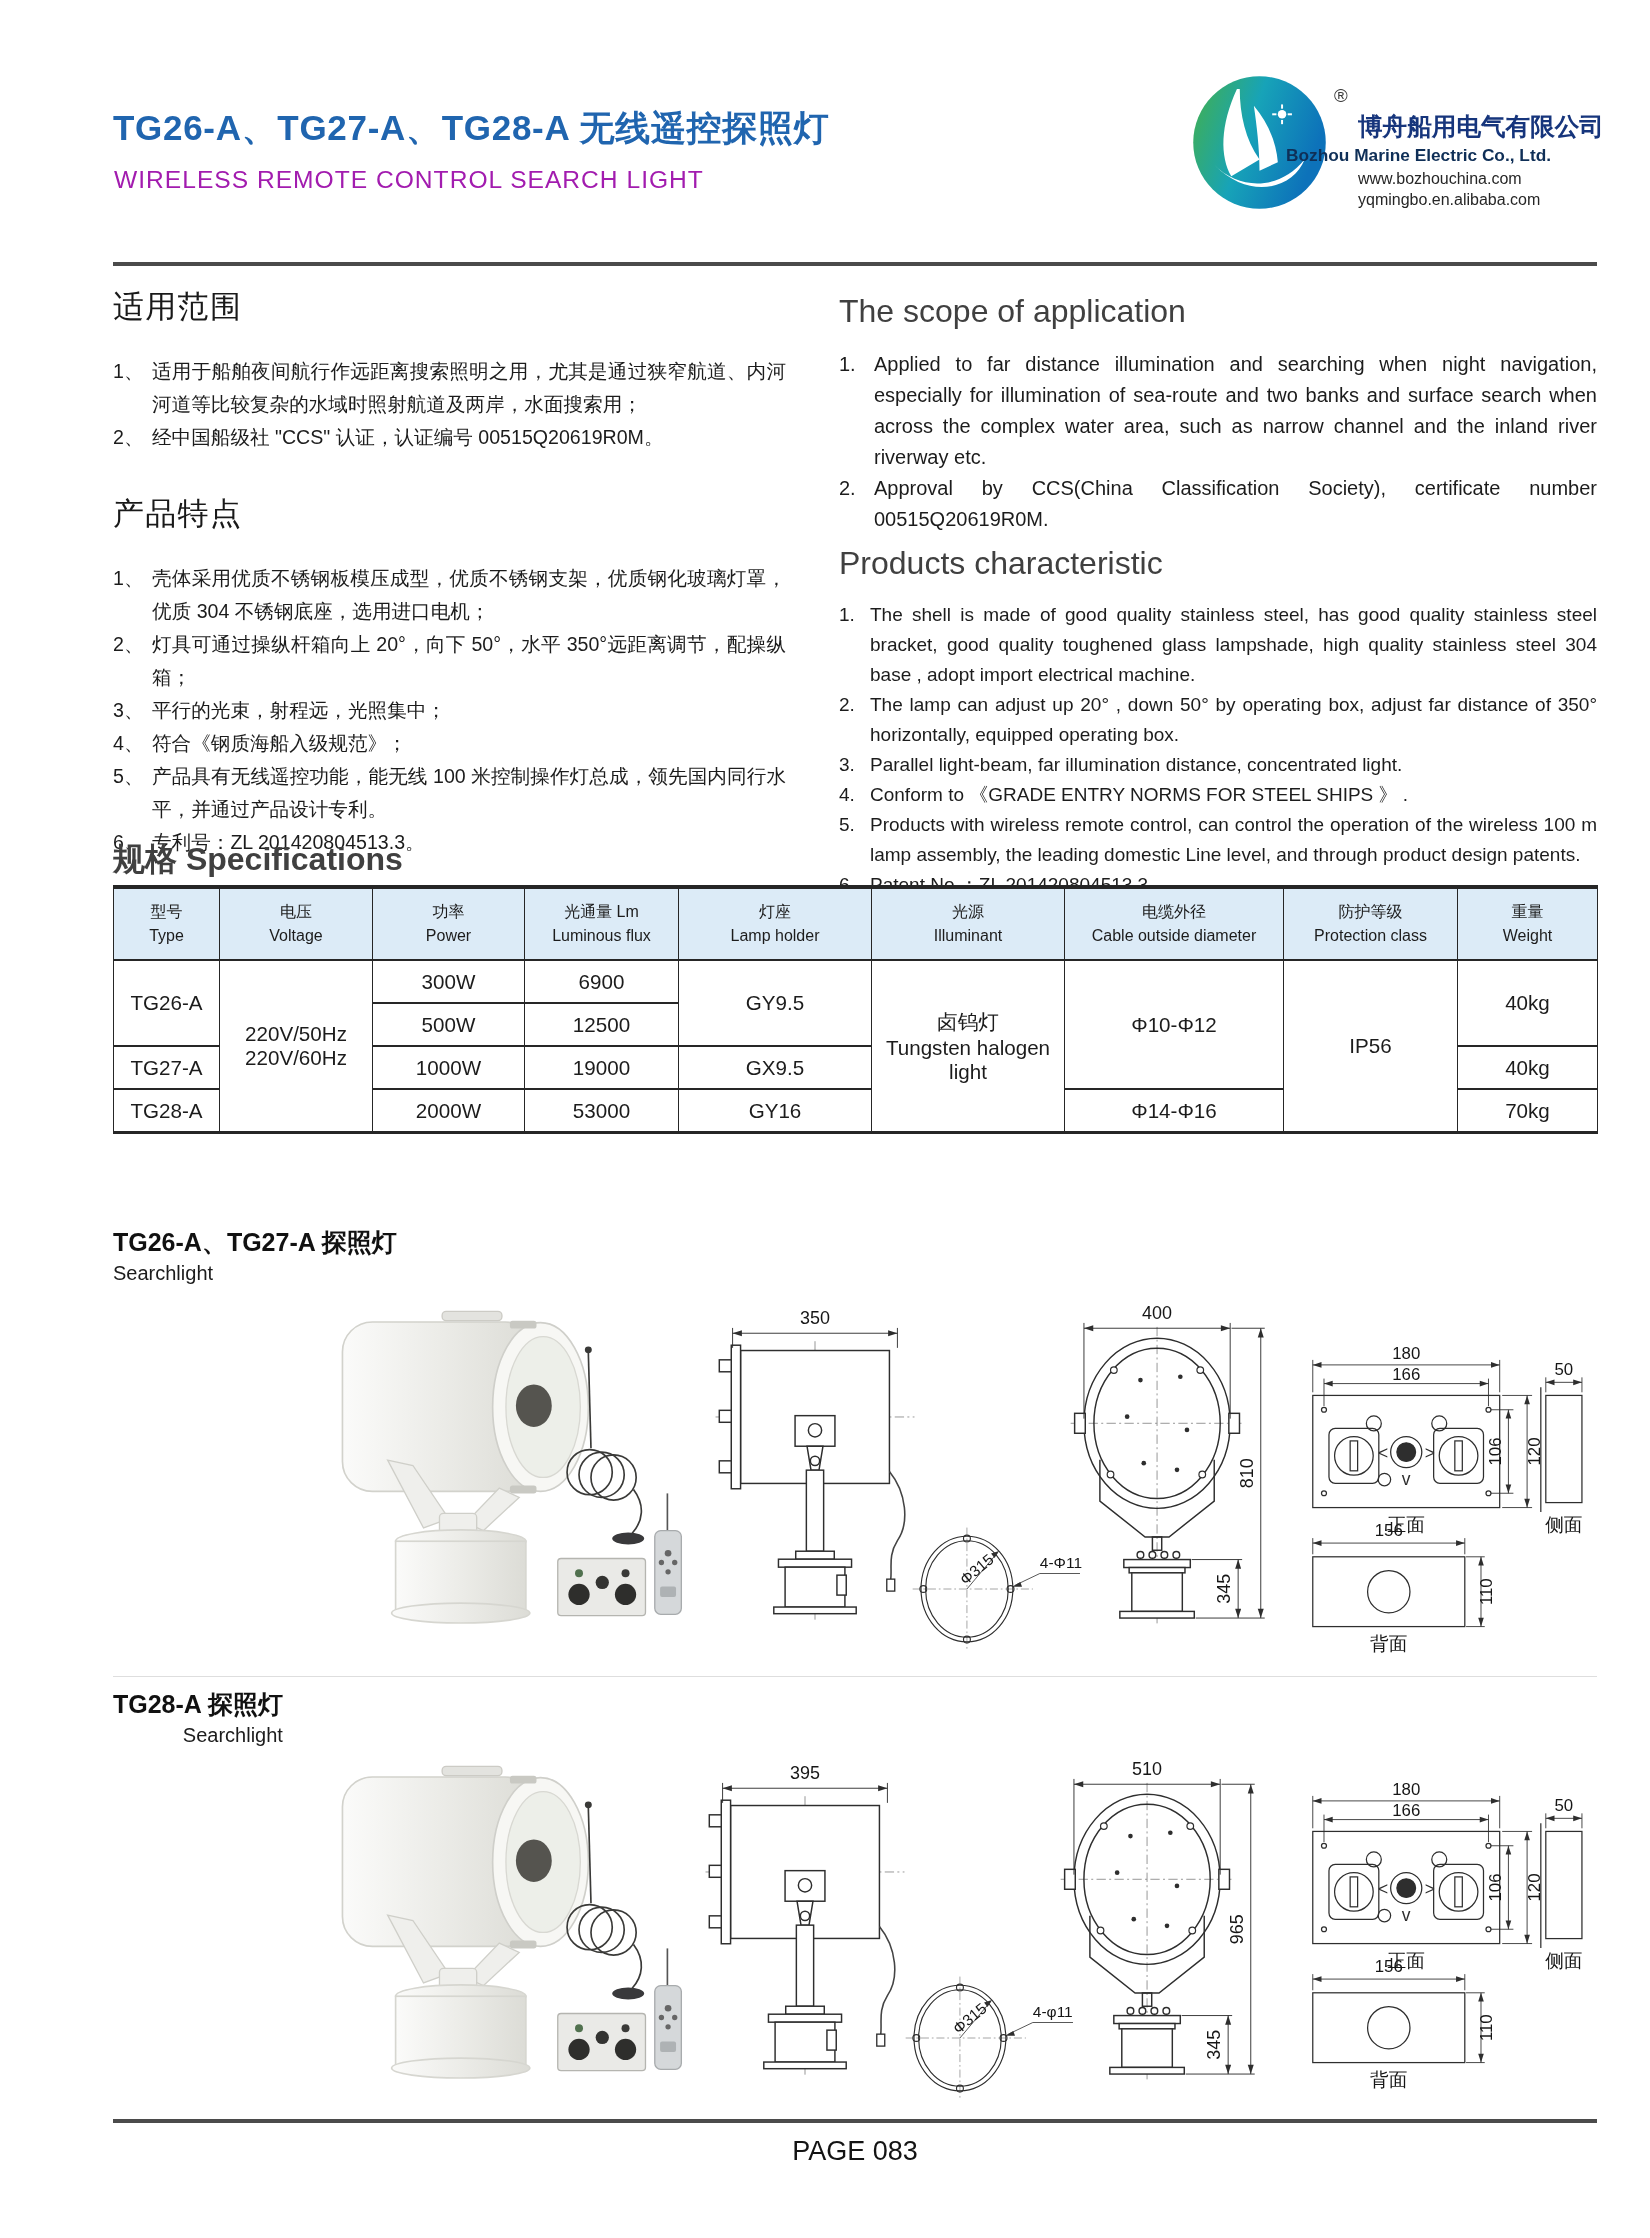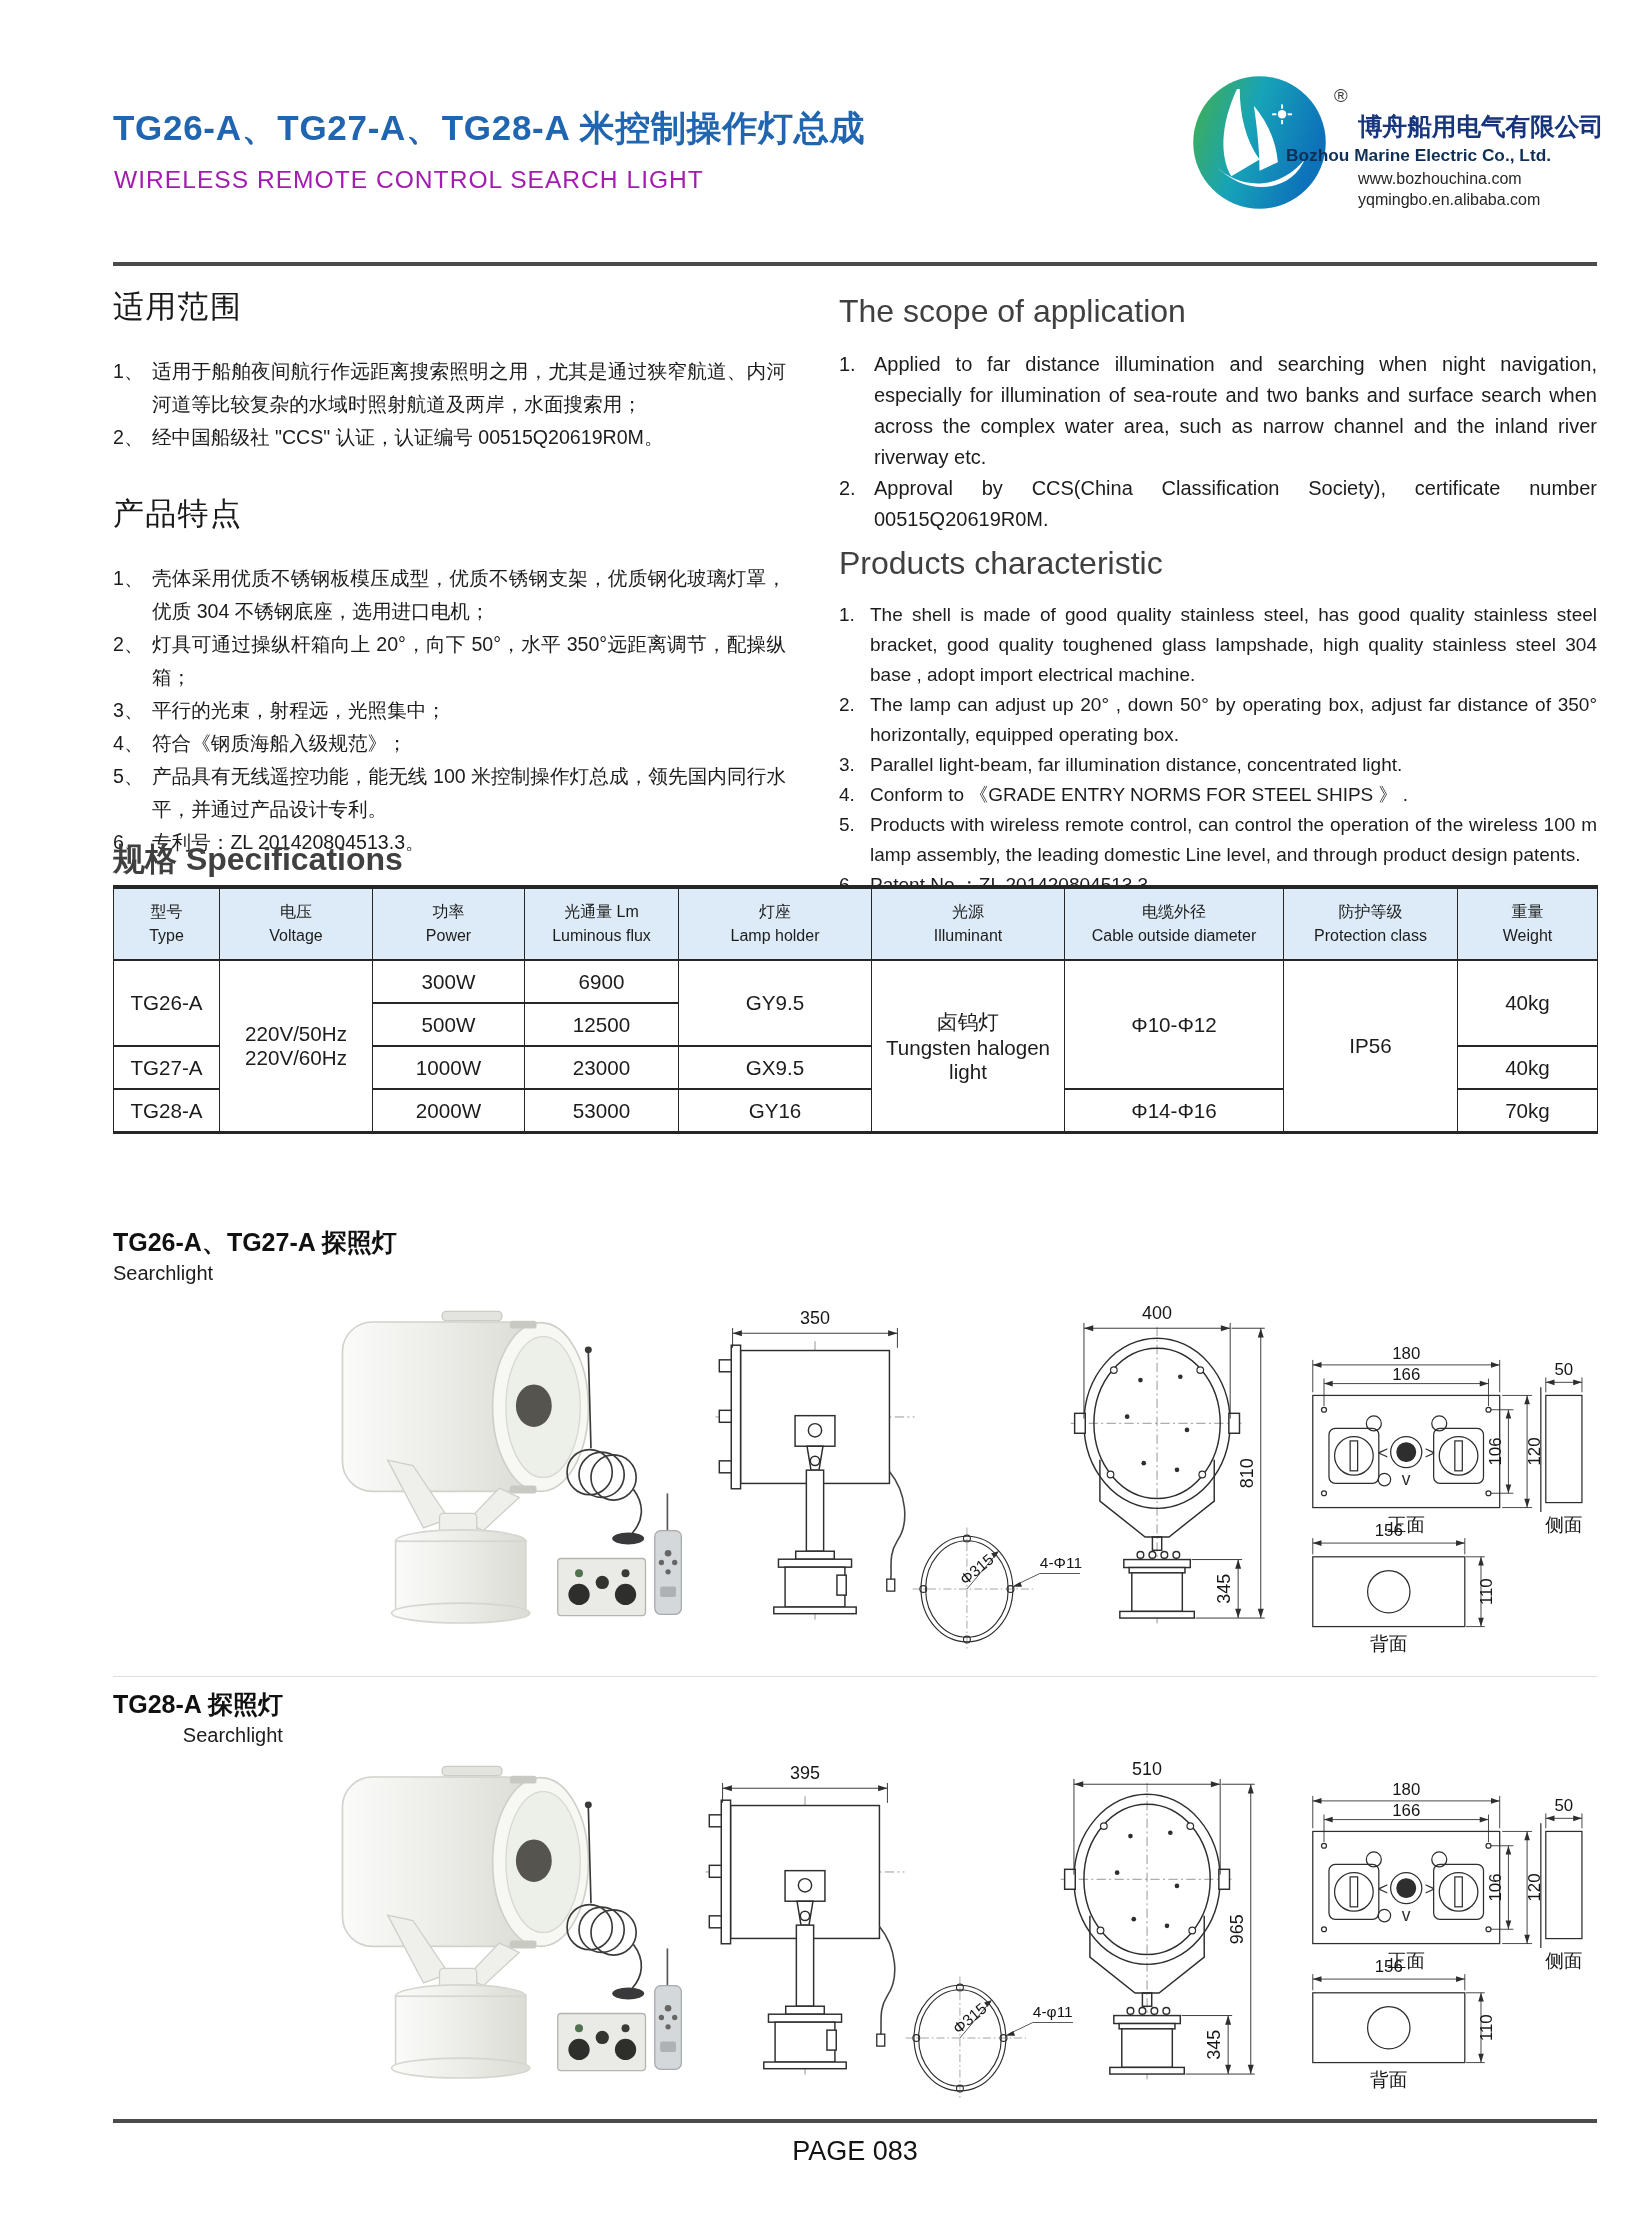--- a/index.html
+++ b/index.html
@@ -280,21 +280,21 @@
           <polygon points="274,342 260,337.5 260,346.5"></polygon>
         <polygon points="300,364 295.5,378 304.5,378"></polygon>
           <polygon points="300,476 295.5,462 304.5,462"></polygon>
       </g>
     </symbol>
   </defs>
 </svg>
 
 <div class="page">
 
-  <div class="abs title" style="left:113px; top:105px;">TG26-A、TG27-A、TG28-A 米控制操作灯总成</div>
+  <div class="abs title" style="left:113px; top:105px;">TG26-A、TG27-A、TG28-A 无线遥控探照灯</div>
   <div class="abs subtitle" style="left:114px; top:166px;">WIRELESS REMOTE CONTROL SEARCH LIGHT</div>
 
   <svg class="abs" style="left:1189px; top:72px;" width="141" height="141" viewBox="0 0 100 100">
     <circle cx="50" cy="50" r="47" fill="url(#gLogo)"></circle>
     <path d="M34 12 C22 38 22 60 30 74 L50 62 C40 48 36 30 36 12 Z" fill="#ffffff"></path>
     <path d="M46 24 C56 36 62 50 63 64 L50 70 C50 54 48 38 46 24 Z" fill="#ffffff"></path>
     <path d="M18 66 C36 84 64 84 82 62 C74 82 44 92 18 66 Z" fill="#ffffff"></path>
     <circle cx="66" cy="30" r="3" fill="#ffffff"></circle>
     <g stroke="#ffffff" stroke-width="1.4">
       <line x1="66" y1="23" x2="66" y2="26"></line>
@@ -465,21 +465,21 @@
         <td rowspan="4">IP56</td>
         <td rowspan="2">40kg</td>
       </tr>
       <tr>
         <td>500W</td>
         <td>12500</td>
       </tr>
       <tr>
         <td>TG27-A</td>
         <td>1000W</td>
-        <td>23000</td>
+        <td>19000</td>
         <td>GX9.5</td>
         <td>40kg</td>
       </tr>
       <tr>
         <td>TG28-A</td>
         <td>2000W</td>
         <td>53000</td>
         <td>GY16</td>
         <td>Φ14-Φ16</td>
         <td>70kg</td>

